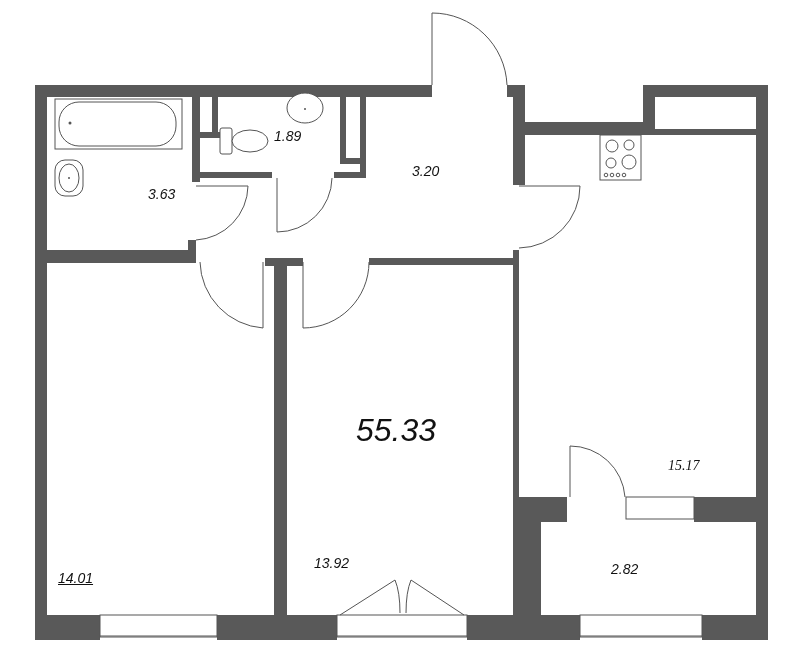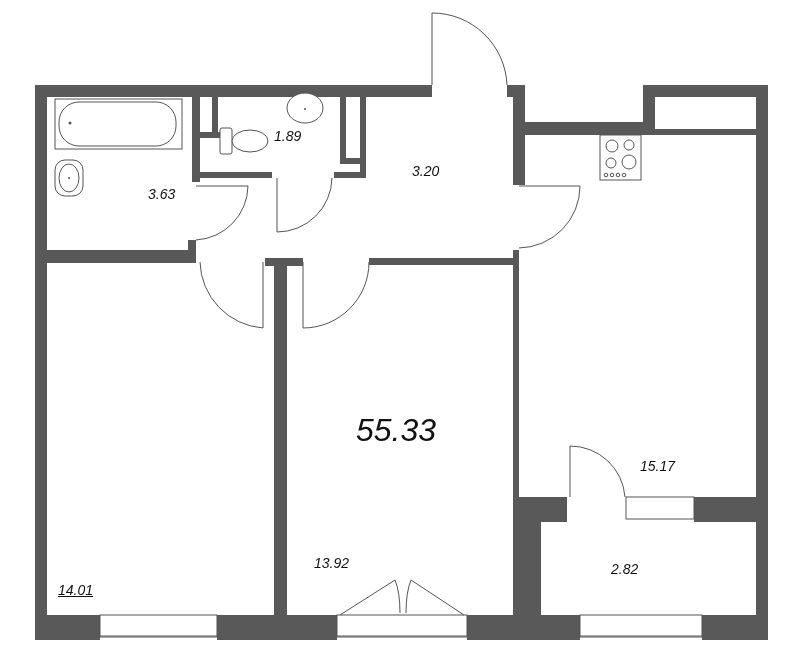--- a/index.html
+++ b/index.html
@@ -120,17 +120,17 @@
     <circle class="line" cx="606" cy="175" r="1.8"></circle>
     <circle class="line" cx="612" cy="175" r="1.8"></circle>
     <circle class="line" cx="618" cy="175" r="1.8"></circle>
     <circle class="line" cx="624" cy="175" r="1.8"></circle>
   </g>
 </svg>
 
 <div class="label area" style="left:104px; top:186px;margin-left:44px;">3.63</div>
 <div class="label area" style="left:274px; top:128px;">1.89</div>
 <div class="label area" style="left:412px; top:163px;">3.20</div>
-<div class="label area" style="left:640px; top:458px;">15.17</div>
-<div class="label area" style="left:58px; top:582px;text-decoration:underline;">14.01</div>
+<div class="label area" style="left:668px; top:458px;font-family:Liberation Serif, serif;">15.17</div>
+<div class="label area" style="left:58px; top:570px;text-decoration:underline;">14.01</div>
 <div class="label area" style="left:314px; top:555px;">13.92</div>
 <div class="label area" style="left:611px; top:561px;">2.82</div>
 <div class="label total" style="left:356px; top:412px;">55.33</div>
 
 </body></html>

